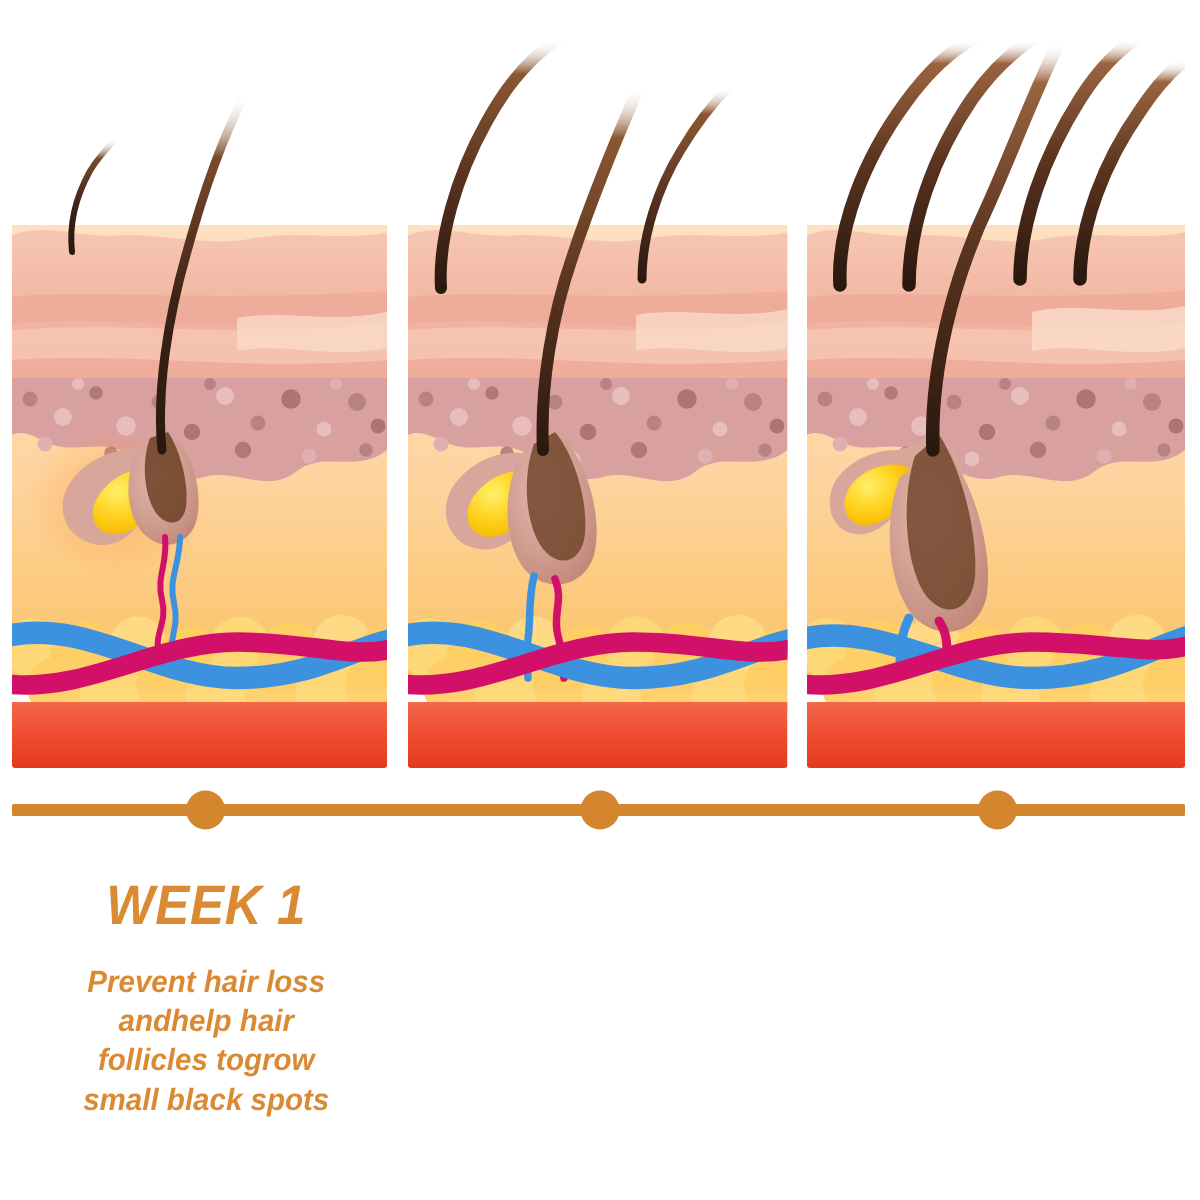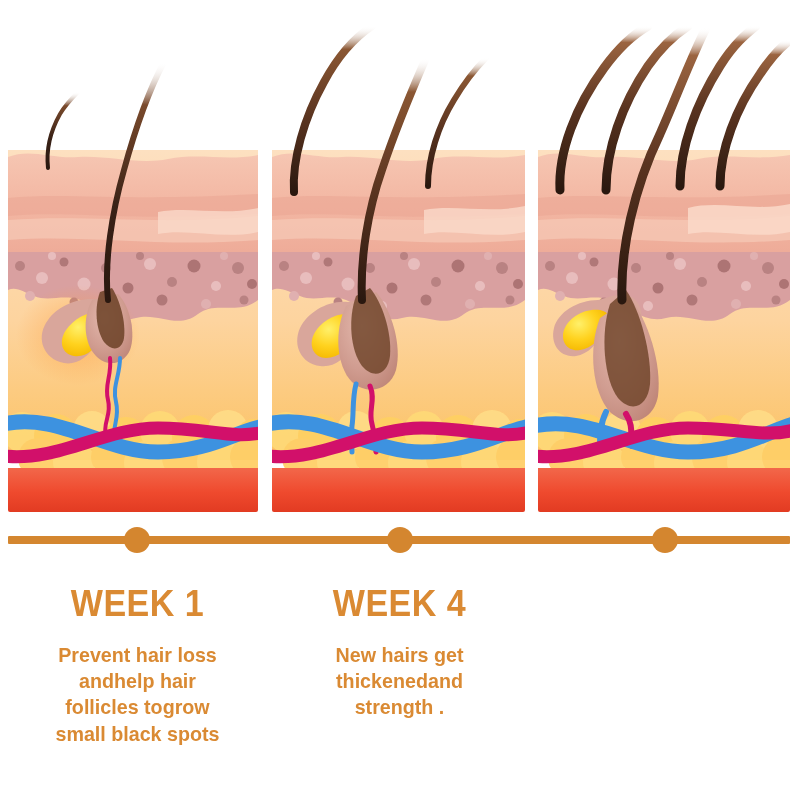--- a/index.html
+++ b/index.html
@@ -1,21 +1,21 @@
 <!DOCTYPE html>
 <html><head>
 <meta charset="utf-8">
 <style>
   html,body{margin:0;padding:0;}
   body{
     width:800px;height:800px;background:#ffffff;
     font-family:"Liberation Sans", sans-serif;
     overflow:hidden;position:relative;
   }
-  .stage{position:absolute;left:0;top:0;width:800px;height:800px;}
+  .stage{position:absolute;left:0;top:0;width:800px;height:800px;font-style:italic;}
 
   
   .panels{position:absolute;left:0;top:0;width:800px;height:512px;}
   .panel{position:absolute;top:0;height:512px;}
   .panel .svgwrap{position:absolute;left:0;top:0;width:100%;height:100%;}
 
   
   .timeline{position:absolute;left:8px;top:536px;width:782px;height:8px;
             background:#d4862f;border-radius:1px;}
   .dot{position:absolute;width:26px;height:26px;border-radius:50%;
@@ -403,21 +403,15 @@
   <div class="dot" style="left:652px;"></div>
 
   <div class="caption" style="left:10px;top:585px;width:255px;">
     <div class="week">WEEK 1</div>
     <div class="desc" style="white-space:pre-line;">Prevent hair loss
 andhelp hair
 follicles togrow
 small black spots</div>
   </div>
 
-  <div class="caption" style="left:272px;top:585px;width:255px;">
-    <div class="week">WEEK 4</div>
-    <div class="desc" style="white-space:pre-line;">New hairs get
-thickenedand
-strength .</div>
-  </div>
 
 
 </div>
 
 </body></html>

